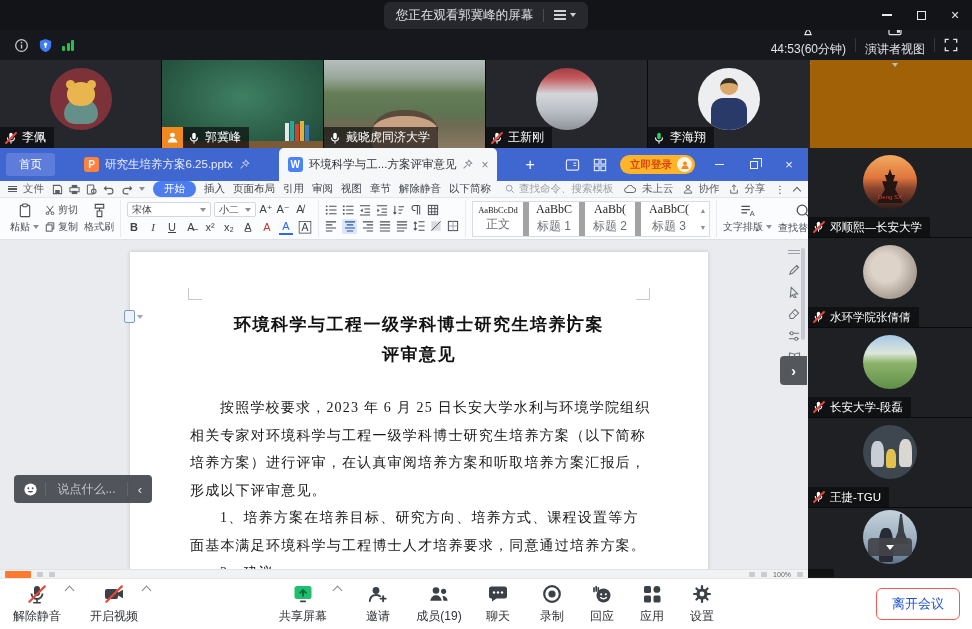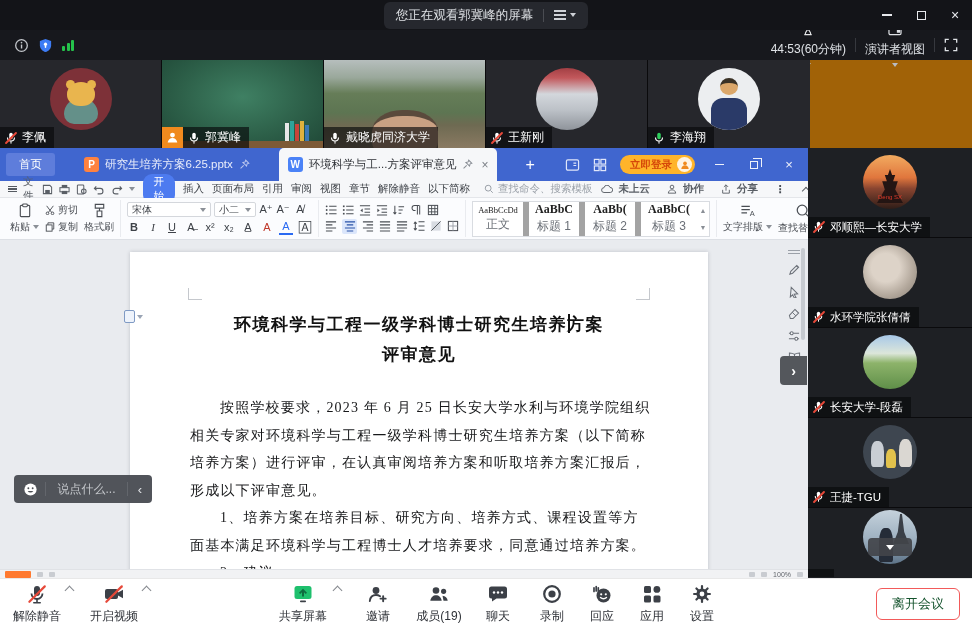--- a/index.html
+++ b/index.html
@@ -96,38 +96,38 @@
   .glyph-restore { width:8px; height:8px; border:1.2px solid #eef1fa; position:relative; display:block; }
   .glyph-restore:before { content:""; position:absolute; left:2px; top:-4px; width:8px; height:8px; border:1.2px solid #eef1fa; border-bottom:none; border-left:none; }
 
   .wps-menubar { height:17px; background:#f6f7f9; border-bottom:1px solid #e4e6ea; display:flex; align-items:center; font-size:10.5px; color:#3e4248; gap:8px; padding:0 8px; flex:none; }
   .mini-burger { display:flex; flex-direction:column; gap:1.6px; }
   .mini-burger i { width:9px; height:1.2px; background:#555a61; display:block; }
   .qicons { display:flex; align-items:center; gap:6px; color:#5a5f66; }
   .start-pill { background:#4d7bf0; color:#fff; padding:1px 11px; border-radius:9px; font-size:10.5px; }
   .mtab { white-space:nowrap; }
   .msearch { display:flex; align-items:center; gap:4px; color:#9ba1a9; margin-left:6px; white-space:nowrap; }
-  .mright { margin-left:auto; display:flex; align-items:center; gap:17px; color:#4a4f56; white-space:nowrap;font-weight:bold; }
+  .mright { margin-left:auto; display:flex; align-items:center; gap:9px; color:#4a4f56; white-space:nowrap; }
   .chev-up-sm { width:6px; height:6px; border-left:1.4px solid #5a5f66; border-top:1.4px solid #5a5f66; transform:rotate(45deg); margin-top:3px; }
 
   .wps-ribbon { height:42px; background:#fbfcfe; border-bottom:1px solid #dde0e5; display:flex; align-items:stretch; padding:2px 4px; flex:none; }
   .rgroup { display:flex; align-items:center; gap:6px; padding:0 6px; border-right:1px solid #e9ebef; }
   .big-btn { display:flex; flex-direction:column; align-items:center; justify-content:center; gap:2px; font-size:10px; color:#4a4e54; white-space:nowrap; }
   .small-col { display:flex; flex-direction:column; justify-content:center; gap:3px; font-size:10px; color:#4a4e54; }
   .srow { display:flex; align-items:center; gap:3px; white-space:nowrap; }
   .fcol { display:flex; flex-direction:column; justify-content:center; gap:3px; }
   .sel-box { display:flex; align-items:center; justify-content:space-between; border:1px solid #d4d7dc; background:#fff; border-radius:2px; height:15px; font-size:10px; color:#3e4248; padding:0 4px; }
   .irow { display:flex; align-items:center; gap:5px; color:#4a4e54; }
   .tgl { font-size:11px; line-height:13px; width:14px; text-align:center; color:#3e4248; }
   .tgl.b { font-weight:bold; } .tgl.i { font-style:italic; font-family:"Liberation Serif",serif; } .tgl.u { text-decoration:underline; }
   .tgl.red { color:#c0392b; } .tgl.blue { color:#2a6af2; border-bottom:2px solid #2a6af2; }
   .icon-sel { background:#dbe6fb; border-radius:2px; }
   .style-box { background:#fff; border:1px solid #d9dce1; display:flex; align-items:stretch; height:36px; }
   .style-chip { width:56px; display:flex; flex-direction:column; align-items:center; justify-content:center; border-right:6px solid #a3a3a3; font-family:"Liberation Serif","DejaVu Serif",serif; color:#222; }
-  .style-chip .pv0 { font-size:8.5px; } .style-chip .pv { font-size:12px; font-weight:bold; }
+  .style-chip .pv0 { font-size:8.5px; } .style-chip .pv { font-size:12px; font-weight:normal; }
   .style-chip .slabel { font-size:12px; color:#6a6f76; font-family:"Liberation Sans",sans-serif; margin-top:1px; }
   .style-arrows { width:12px; display:flex; flex-direction:column; align-items:center; justify-content:space-around; color:#8a8f96; font-size:7px; }
 
   .wps-doc { flex:1; position:relative; background:#e9ebef; overflow:hidden; }
   .page { position:absolute; left:130px; top:12px; width:578px; height:540px; background:#fff; box-shadow:0 0 4px rgba(40,45,60,.22); }
   .page-inner { padding:58px 60px 0 60px; position:relative; }
   .crop { position:absolute; width:14px; height:12px; }
   .crop.tl { left:58px; top:36px; border-left:1px solid #c5c8cd; border-top:1px solid #c5c8cd; border-top:none; border-bottom:1px solid #c5c8cd; border-right:none; }
   .crop.tr { right:58px; top:36px; border-right:1px solid #c5c8cd; border-bottom:1px solid #c5c8cd; }
   .doc-title { font-family:"Liberation Serif","DejaVu Serif",serif; font-weight:bold; font-size:17px; line-height:30px; text-align:center; color:#111; letter-spacing:1.5px; }
@@ -151,21 +151,21 @@
   .chat-div { width:1px; height:14px; background:#63666c; }
   .chat-ph { flex:1; text-align:center; font-size:12px; color:#c3c6ca; white-space:nowrap; }
   .chat-col { width:24px; text-align:center; color:#e2e4e7; font-size:13px; }
 
   
   .bottombar { position:absolute; left:0; top:578px; width:972px; height:51px; background:#fff; border-top:1px solid #e8e8e8; display:flex; align-items:center; }
   .tb-item { display:flex; flex-direction:column; align-items:center; justify-content:center; gap:3px; font-size:12px; color:#2f3238; flex:none; }
   .tb-ic { width:22px; height:22px; position:relative; }
   .tb-caret { align-self:flex-start; margin:8px 2px 0 -2px; color:#85888e; }
   .chev-up { width:7px; height:7px; border-left:1.6px solid #85888e; border-top:1.6px solid #85888e; transform:rotate(45deg); display:block; }
-  .leave-btn { width:84px; height:32px; border:1px solid #f25a5a; border-radius:6px; background:#fff; color:#14532d; font-size:13px; display:grid; place-items:center; margin-right:12px; }
+  .leave-btn { width:84px; height:32px; border:1px solid #f25a5a; border-radius:6px; background:#fff; color:#1d4ed8; font-size:13px; display:grid; place-items:center; margin-right:12px; }
 </style>
 </head>
 <body>
 
 <div class="titlebar">
   <div class="title-pill">
     <span>您正在观看郭冀峰的屏幕</span>
     <span class="pill-div"></span>
     <span class="burger">
         <span class="bars">

